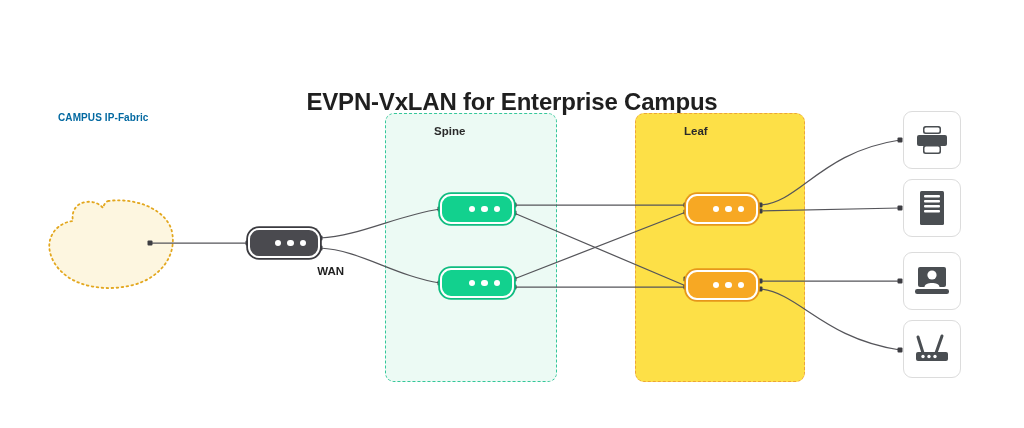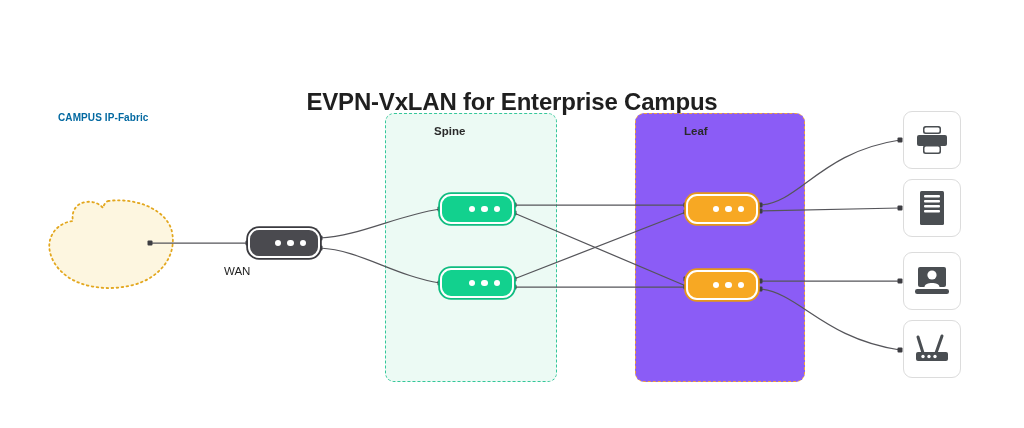--- a/index.html
+++ b/index.html
@@ -77,21 +77,21 @@
     width: 172px;
     height: 269px;
     background: #ecfaf4;
     border: 1.4px dashed #35c79a;
   }
   #zone-leaf {
     left: 635px;
     top: 113px;
     width: 170px;
     height: 269px;
-    background: #8b5cf6;
+    background: #fde047;
     border: 1.4px dashed #eda43a;
   }
 
   
   .device {
     position: absolute;
     box-sizing: border-box;
     border-radius: 11px;
     border: 2.5px solid #ffffff;
     display: flex;
@@ -118,23 +118,23 @@
     background: #12d18e;
     box-shadow: 0 0 0 1.8px #0fbc80;
   }
   .device-leaf {
     background: #f7a823;
     box-shadow: 0 0 0 1.8px #e6971a;
   }
   .device-caption {
     position: absolute;
     width: 120px;
-    text-align: left;
+    text-align: right;
     font-size: 11.5px;
-    font-weight: normal;
+    font-weight: bold;
     color: #1f1f1f;
   }
 
   
   .endpoint {
     position: absolute;
     width: 58px;
     height: 58px;
     box-sizing: border-box;
     background: #ffffff;

